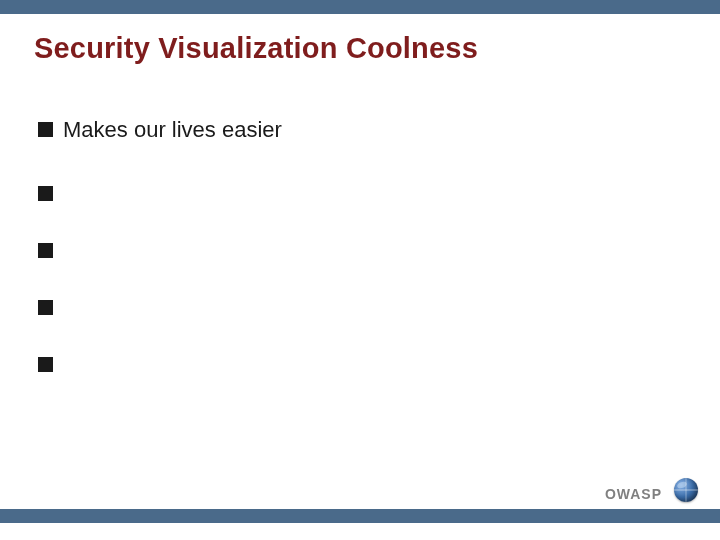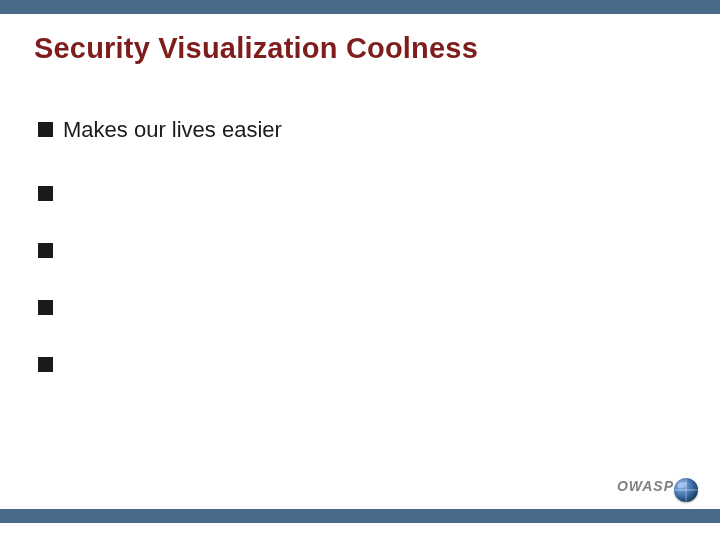--- a/index.html
+++ b/index.html
@@ -47,23 +47,22 @@
   .bullet-text {
     font-size: 22px;
     color: #1a1a1a;
     line-height: 1.25;
   }
   .footer-logo {
     position: absolute;
     bottom: 38px;
     right: 22px;
     display: flex;
-    align-items: flex-start;
-    gap: 0;
-    font-style: italic;
+    align-items: flex-end;
+    gap: 12px;
   }
   .footer-text {
     font-size: 14px;
     font-weight: bold;
     color: #808080;
     letter-spacing: 1px;
   }
   .footer-globe {
     width: 24px;
     height: 24px;

